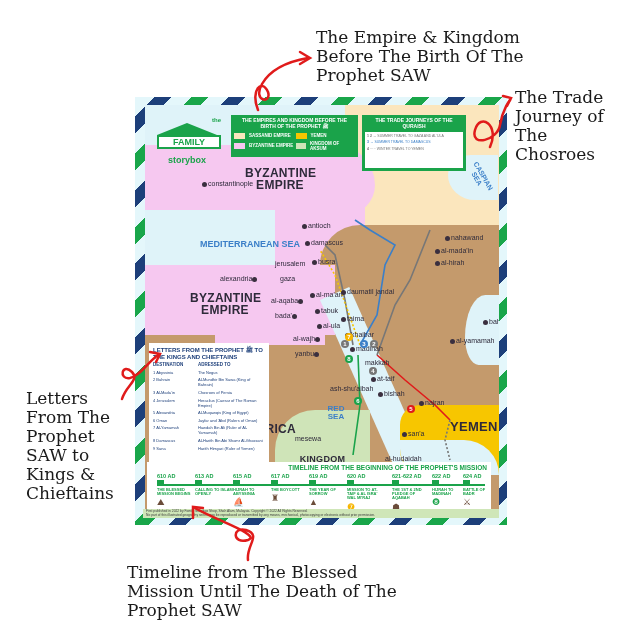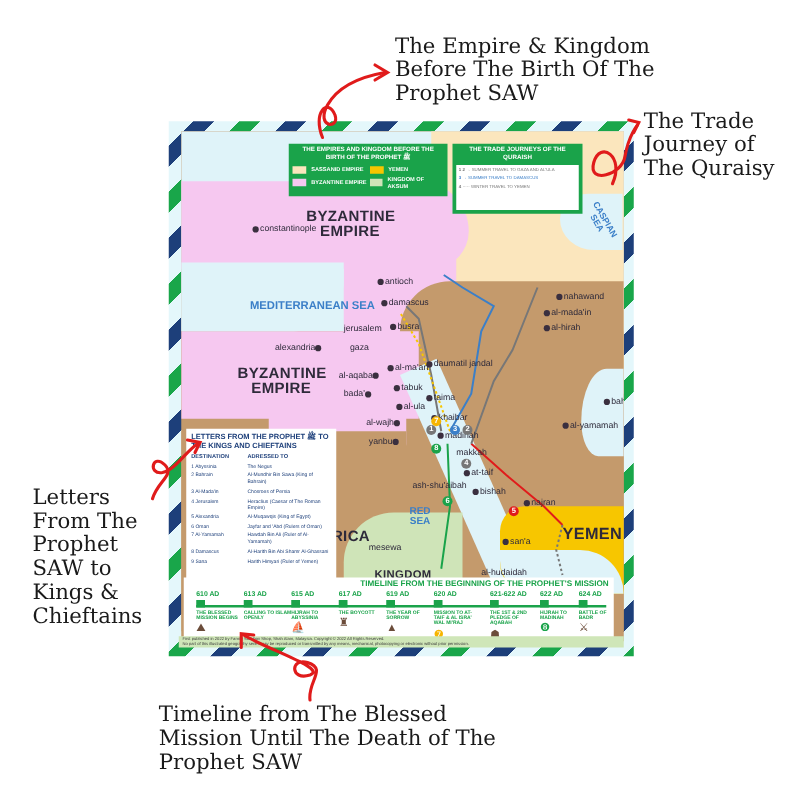--- a/index.html
+++ b/index.html
@@ -35,21 +35,21 @@
   .tl-item .ev{font-weight:bold;line-height:1.05;}
   .tl-item .ic{font-size:9px;margin-top:1px;color:#6b4c3a;}
   .footer{position:absolute;left:8px;top:412px;width:356px;height:9px;background:#cfe6b8;font-size:3.3px;color:#3a3a3a;line-height:1.3;padding-left:3px;box-sizing:border-box;}
   .marker{position:absolute;width:8px;height:8px;border-radius:50%;color:#fff;font-size:6px;font-weight:bold;text-align:center;line-height:8px;}
   svg{position:absolute;left:0;top:0;}
 </style>
 </head>
 <body>
 
 <div class="annot" style="left:316px;top:28px;width:210px;font-size:17px;">The Empire &amp; Kingdom Before The Birth Of The Prophet SAW</div>
-<div class="annot" style="left:515px;top:88px;width:110px;font-size:17px;">The Trade Journey of The Quraisy</div>
+<div class="annot" style="left:515px;top:88px;width:110px;font-size:17px;">The Trade Journey of The Chosroes</div>
 <div class="annot" style="left:26px;top:389px;width:95px;font-size:17px;">Letters From The Prophet SAW to Kings &amp; Chieftains</div>
 <div class="annot" style="left:127px;top:563px;width:290px;font-size:17px;">Timeline from The Blessed Mission Until The Death of The Prophet SAW</div>
 
 <svg width="643" height="643" style="z-index:5;pointer-events:none;">
   <g fill="none" stroke="#e01b1b" stroke-width="2.5" stroke-linecap="round">
     <path d="M258,110 C250,90 262,78 268,92 C272,104 252,102 262,84 C270,70 285,62 308,58"></path>
     <path d="M300,52 L310,58 L300,64"></path>
     <path d="M490,147 C500,125 480,112 475,130 C470,148 498,140 500,125 C503,108 510,100 510,100"></path>
     <path d="M503,96 L511,98 L507,106"></path>
     <path d="M122,399 C126,385 140,380 132,372 C122,362 118,380 130,378 C140,376 148,362 158,355"></path>
@@ -147,20 +147,26 @@
     <div class="marker" style="left:196px;top:235px;background:#777;">1</div>
     <div class="marker" style="left:225px;top:235px;background:#777;">2</div>
     <div class="marker" style="left:215px;top:235px;background:#3b7fc8;">3</div>
     <div class="marker" style="left:224px;top:262px;background:#777;">4</div>
     <div class="marker" style="left:262px;top:300px;background:#e01b1b;">5</div>
     <div class="marker" style="left:209px;top:292px;background:#1aa34a;">6</div>
     <div class="marker" style="left:200px;top:228px;background:#f7b500;">7</div>
     <div class="marker" style="left:200px;top:250px;background:#1aa34a;">8</div>
   </div>
 
+  <div class="logo">
+    <div style="position:absolute;left:8px;top:6px;width:0;height:0;border-left:30px solid transparent;border-right:30px solid transparent;border-bottom:12px solid #1aa34a;"></div>
+    <div style="position:absolute;right:4px;top:0;font-size:6px;font-weight:bold;color:#1aa34a;">the</div>
+    <div style="position:absolute;left:8px;top:18px;width:60px;font-size:9px;font-weight:bold;color:#1aa34a;border:2px solid #1aa34a;background:#fff;">FAMILY</div>
+    <div style="position:absolute;left:6px;top:38px;width:64px;font-size:9px;font-weight:bold;color:#1aa34a;">storybox</div>
+  </div>
 
   <div class="gbox" style="left:96px;top:18px;width:127px;height:42px;padding:3px;box-sizing:border-box;">
     <div style="font-size:5px;font-weight:bold;text-align:center;line-height:1.15;">THE EMPIRES AND KINGDOM BEFORE THE BIRTH OF THE PROPHET ﷺ</div>
     <div style="display:grid;grid-template-columns:1fr 1fr;gap:2px;margin-top:3px;">
       <div class="legend-row">
           <span class="sw" style="background:#fbe6bd;"></span>
           <span>SASSANID EMPIRE</span>
         </div>
       <div class="legend-row">
           <span class="sw" style="background:#f7c600;"></span>

